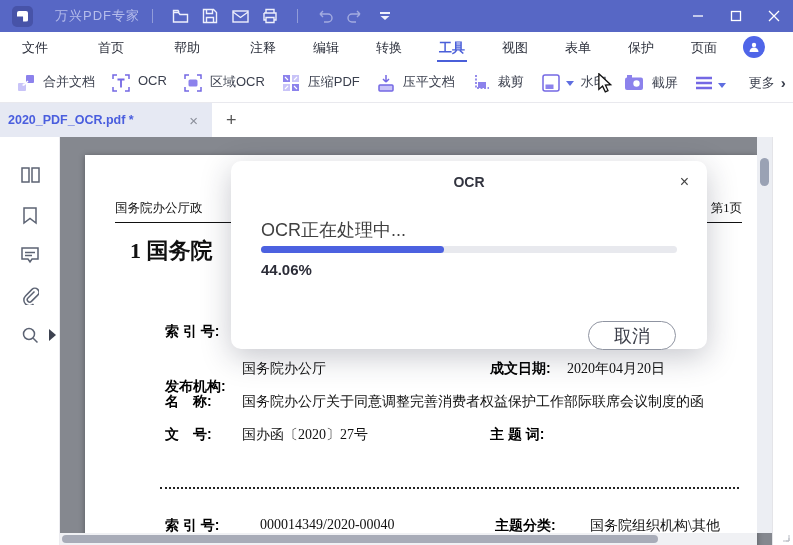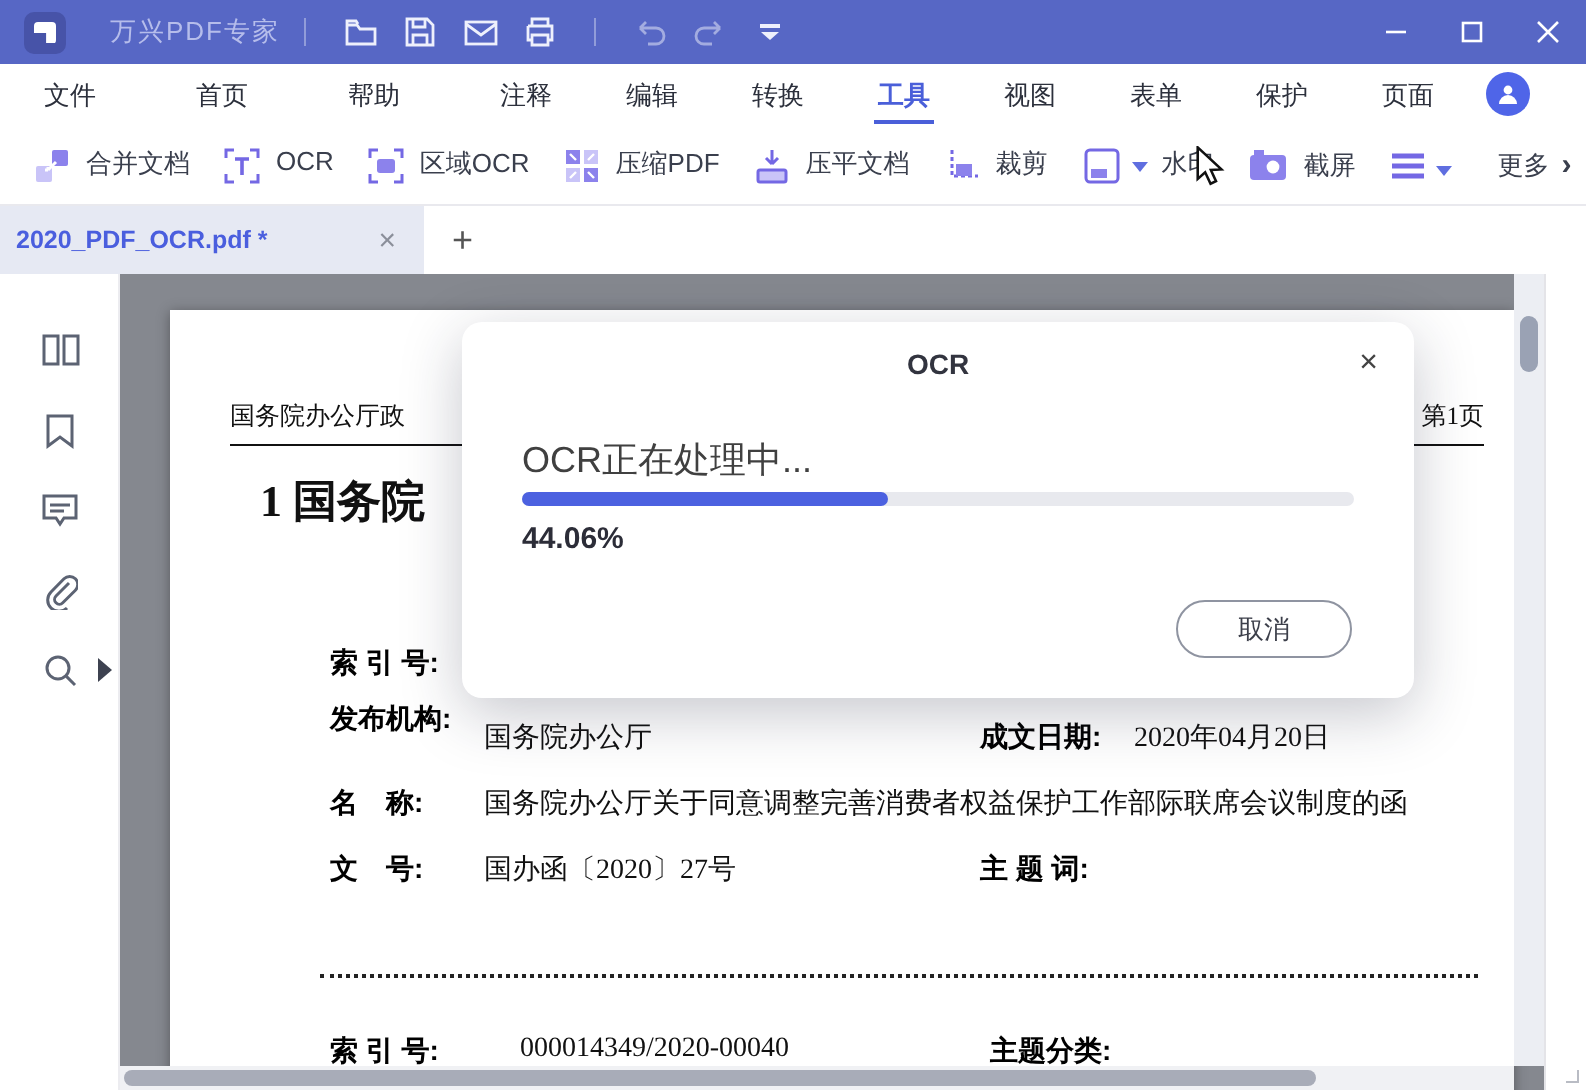--- a/index.html
+++ b/index.html
@@ -83,23 +83,23 @@
   
   .dialog { position:absolute; left:231px; top:161px; width:476px; height:188px; background:#fff;
             border-radius:10px; box-shadow:0 8px 30px rgba(30,35,60,.25); z-index:20; }
   .dlg-title { position:absolute; top:13px; left:0; right:0; text-align:center; font-weight:bold;
                font-size:14px; color:#32343f; }
   .dlg-close { position:absolute; top:10px; right:14px; font-size:16px; color:#444; padding:2px 4px; }
   .dlg-status { position:absolute; top:57px; left:30px; font-size:18px; font-weight:normal; color:#404040; }
   .dlg-track { position:absolute; top:85px; left:30px; width:416px; height:7px; border-radius:4px; background:#e8e9ee; }
   .dlg-fill { height:7px; border-radius:4px; background:#4c61e0; width:44%; }
   .dlg-pct { position:absolute; top:100px; left:30px; font-size:15px; font-weight:bold; color:#2c2d38; }
-  .dlg-cancel { position:absolute; left:357px; top:139px; width:88px; height:29px; border:1px solid #8f94a1;
+  .dlg-cancel { position:absolute; left:357px; top:160px; width:88px; height:29px; border:1px solid #8f94a1;
                 border-radius:15px; background:#fff; display:flex; align-items:center; justify-content:center;
-                font-size:13px; color:#3c3f4a; }
+                font-size:18px; color:#3c3f4a; }
 
   .cursor { position:absolute; left:597px; top:73px; z-index:40; }
 </style>
 </head>
 <body>
 
 <div class="app">
 
   <div class="titlebar">
     <div class="tb-logo">
@@ -303,37 +303,38 @@
       <div class="page doc-serif">
         <div class="doc-head">
           <span>国务院办公厅政</span>
           <span>第1页</span>
         </div>
         <div class="doc-hr"></div>
         <div class="doc-heading">1 国务院</div>
 
         <div class="doc-label" style="top:168px; left:80px;">索 引 号:</div>
 
-        <div class="doc-label" style="top:196px; left:80px;">发布机构:</div>
+        <div class="doc-label" style="top:223px; left:80px;">发布机构:</div>
         <div class="doc-val" style="top:205px; left:157px;">国务院办公厅</div>
         <div class="doc-label" style="top:205px; left:405px;">成文日期:</div>
         <div class="doc-val" style="top:205px; left:482px;">2020年04月20日</div>
 
         <div class="doc-label" style="top:238px; left:80px;">名　称:</div>
         <div class="doc-val" style="top:238px; left:157px;">国务院办公厅关于同意调整完善消费者权益保护工作部际联席会议制度的函</div>
 
         <div class="doc-label" style="top:271px; left:80px;">文　号:</div>
         <div class="doc-val" style="top:271px; left:157px;">国办函〔2020〕27号</div>
         <div class="doc-label" style="top:271px; left:405px;">主 题 词:</div>
 
         <div class="doc-dotted"></div>
 
         <div class="doc-label" style="top:362px; left:80px;">索 引 号:</div>
         <div class="doc-val" style="top:362px; left:175px;">000014349/2020-00040</div>
         <div class="doc-label" style="top:362px; left:410px;">主题分类:</div>
+        <div class="doc-val" style="top:362px; left:505px;">国务院组织机构\其他</div>
       </div>
 
       <div class="vscroll">
         <div class="vthumb"></div>
       </div>
       <div class="hscroll">
         <div class="hthumb"></div>
       </div>
     </div>
 

